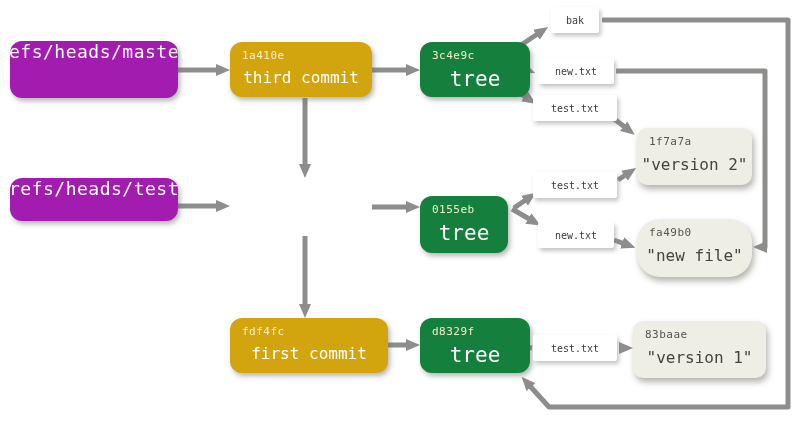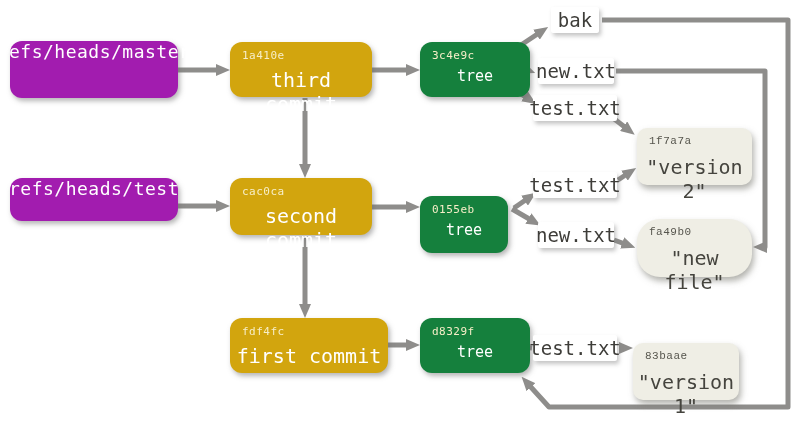--- a/index.html
+++ b/index.html
@@ -8,25 +8,25 @@
   .edges{position:absolute;left:0;top:0;width:800px;height:423px;z-index:0;}
   .edges path{fill:none;stroke:#8e8d8b;stroke-width:5;stroke-linejoin:round;}
   .node{position:absolute;z-index:1;border-radius:12px;
         box-shadow:2px 3px 5px rgba(110,110,110,.5);}
   .ref{background:#a21caf;color:#ffffff;display:flex;align-items:flex-start;justify-content:center;
        font-size:18px;letter-spacing:.5px;}
   .commit{background:#d2a50e;color:#ffffff;}
   .tree{background:#15803d;color:#ffffff;}
   .blob{background:#efeee5;border-radius:10px;box-shadow:2px 4px 6px rgba(115,115,105,.55);}
   .hash{position:absolute;left:12px;top:7px;font-size:11px;color:#f7eec8;letter-spacing:.5px;}
-  .blob .hash{color:#56554d;font-family:Liberation Mono, monospace;}
-  .msg{position:absolute;left:0;top:26px;width:100%;text-align:center;font-size:20px;}
-  .tree .msg{font-size:15px;top:25px;}
+  .blob .hash{color:#56554d;}
+  .msg{position:absolute;left:0;top:26px;width:100%;text-align:center;font-size:16px;}
+  .tree .msg{font-size:21px;top:25px;}
   .blob .msg{color:#45443e;top:27px;}
-  .flabel{position:absolute;z-index:2;background:#ffffff;color:#3e3d39;font-size:19px;
+  .flabel{position:absolute;z-index:2;background:#ffffff;color:#3e3d39;font-size:10px;
           display:flex;align-items:center;justify-content:center;border-radius:2px;
           box-shadow:2px 3px 4px rgba(125,125,125,.45);}
 </style>
 </head>
 <body>
 
 <div class="stage">
 
   <svg class="edges" viewBox="0 0 800 423">
     <defs>
@@ -59,24 +59,20 @@
     <span>refs/heads/master</span>
   </div>
   <div class="node ref" style="left:10px;top:178px;width:168px;height:43px;">
     <span>refs/heads/test</span>
   </div>
 
   <div class="node commit" style="left:230px;top:42px;width:142px;height:55px;">
     <span class="hash">1a410e</span>
     <span class="msg">third commit</span>
   </div>
-  <div class="node commit" style="left:230px;top:178px;width:142px;height:57px;">
-    <span class="hash">cac0ca</span>
-    <span class="msg">second commit</span>
-  </div>
   <div class="node commit" style="left:230px;top:318px;width:142px;height:55px;padding-left:16px;">
     <span class="hash">fdf4fc</span>
     <span class="msg">first commit</span>
   </div>
 
   <div class="node tree" style="left:420px;top:42px;width:110px;height:55px;">
     <span class="hash">3c4e9c</span>
     <span class="msg">tree</span>
   </div>
   <div class="node tree" style="left:420px;top:196px;width:88px;height:57px;">
@@ -89,21 +85,21 @@
   </div>
 
   <div class="node blob" style="left:637px;top:128px;width:115px;height:57px;">
     <span class="hash">1f7a7a</span>
     <span class="msg">"version 2"</span>
   </div>
   <div class="node blob" style="left:637px;top:219px;width:115px;height:58px;border-radius:23px;">
     <span class="hash">fa49b0</span>
     <span class="msg">"new file"</span>
   </div>
-  <div class="node blob" style="left:633px;top:321px;width:106px;height:57px;margin-top:22px;">
+  <div class="node blob" style="left:633px;top:321px;width:133px;height:57px;">
     <span class="hash">83baae</span>
     <span class="msg">"version 1"</span>
   </div>
 
   <div class="flabel" style="left:551px;top:7px;width:48px;height:26px;">bak</div>
   <div class="flabel" style="left:538px;top:58px;width:76px;height:26px;">new.txt</div>
   <div class="flabel" style="left:533px;top:95px;width:84px;height:26px;">test.txt</div>
   <div class="flabel" style="left:533px;top:172px;width:84px;height:26px;">test.txt</div>
   <div class="flabel" style="left:538px;top:222px;width:76px;height:26px;">new.txt</div>
   <div class="flabel" style="left:533px;top:335px;width:84px;height:26px;">test.txt</div>

